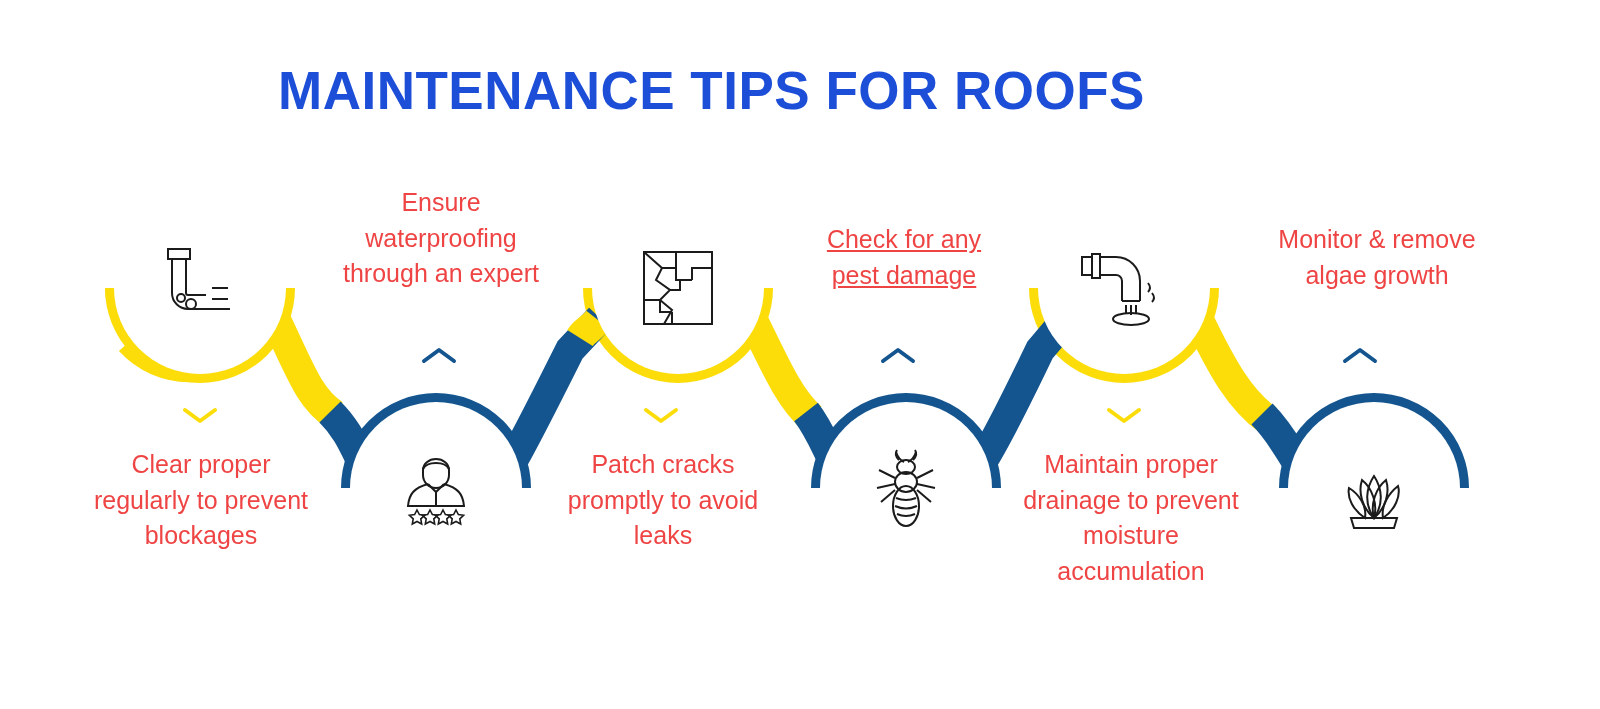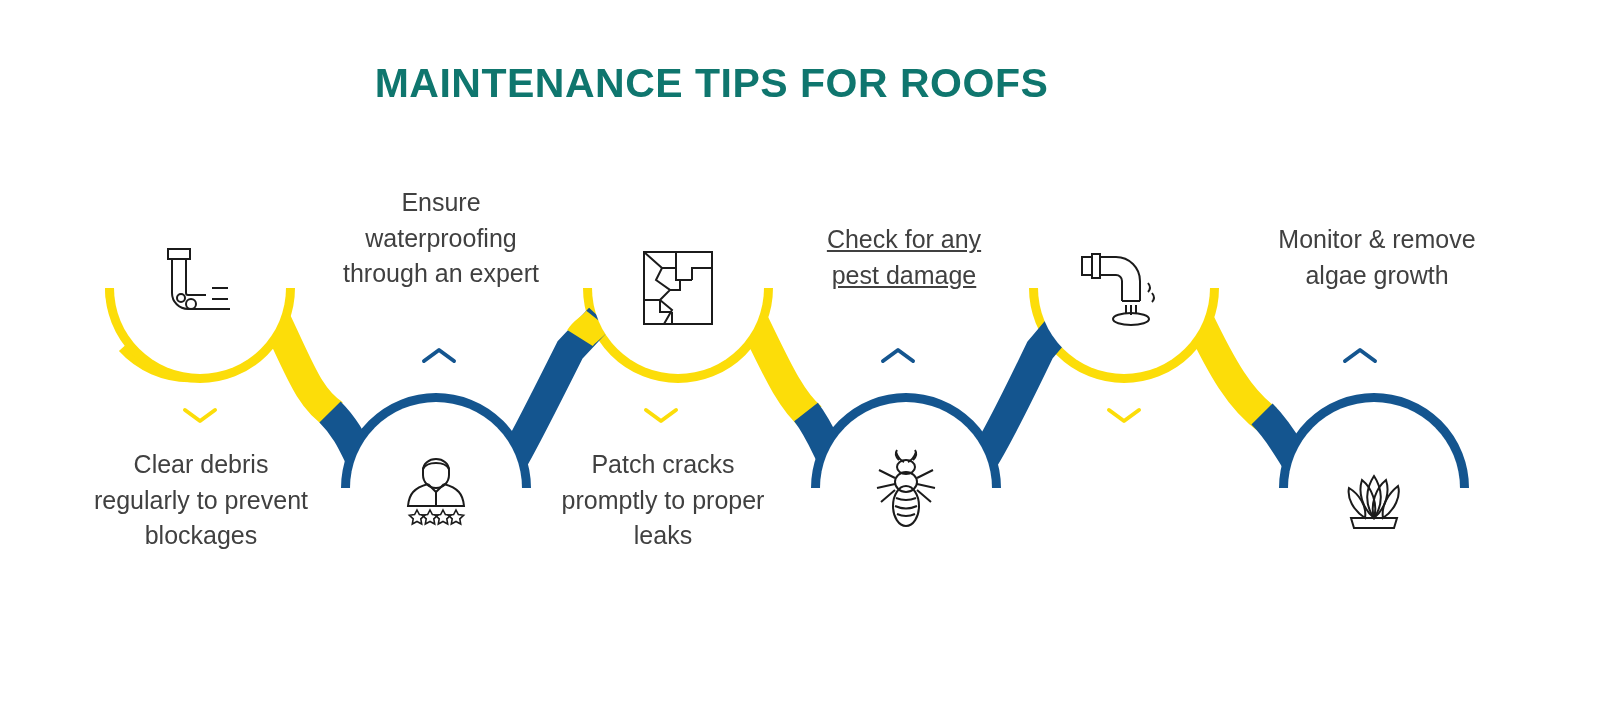--- a/index.html
+++ b/index.html
@@ -22,24 +22,24 @@
     height: 709px;
   }
 
   
   .title {
     position: absolute;
     top: 60px;
     left: 0;
     width: 1423px;
     text-align: center;
-    font-size: 41px;
+    font-size: 53px;
     font-weight: bold;
     letter-spacing: 0.5px;
-    color: #0f766e;
+    color: #1d4ed8;
     font-family: "Liberation Sans", sans-serif;
   }
 
   
   .ribbon {
     position: absolute;
     left: 0;
     top: 0;
     width: 1600px;
     height: 709px;
@@ -65,21 +65,21 @@
     justify-content: center;
   }
   .node svg { display: block; }
 
   
   .label {
     position: absolute;
     text-align: center;
     font-size: 25px;
     line-height: 1.42;
-    color: #404040;
+    color: #ef4444;
     font-family: "Liberation Sans", sans-serif;
   }
 
   
   .chev {
     position: absolute;
     width: 40px;
     height: 22px;
   }
 
@@ -283,19 +283,20 @@
   <svg class="chev" id="chev-4" viewBox="0 0 40 22" fill="none" stroke="#14558f" stroke-width="4" stroke-linecap="round" stroke-linejoin="round">
       <path d="M5 17 L20 6 L35 17"></path>
     </svg>
   <svg class="chev" id="chev-5" viewBox="0 0 40 22" fill="none" stroke="#fcdd09" stroke-width="4" stroke-linecap="round" stroke-linejoin="round">
       <path d="M5 6 L20 17 L35 6"></path>
     </svg>
   <svg class="chev" id="chev-6" viewBox="0 0 40 22" fill="none" stroke="#14558f" stroke-width="4" stroke-linecap="round" stroke-linejoin="round">
       <path d="M5 17 L20 6 L35 17"></path>
     </svg>
 
-  <div class="label" id="label-1">Clear debris regularly to prevent blockages</div>
+  <div class="label" id="label-1">Clear proper regularly to prevent blockages</div>
   <div class="label" id="label-2">Ensure waterproofing through an expert</div>
-  <div class="label" id="label-3">Patch cracks promptly to proper leaks</div>
+  <div class="label" id="label-3">Patch cracks promptly to avoid leaks</div>
   <div class="label" id="label-4">Check for any pest damage</div>
+  <div class="label" id="label-5">Maintain proper drainage to prevent moisture accumulation</div>
   <div class="label" id="label-6">Monitor &amp; remove algae growth</div>
 
 </div>
 
 </body></html>

